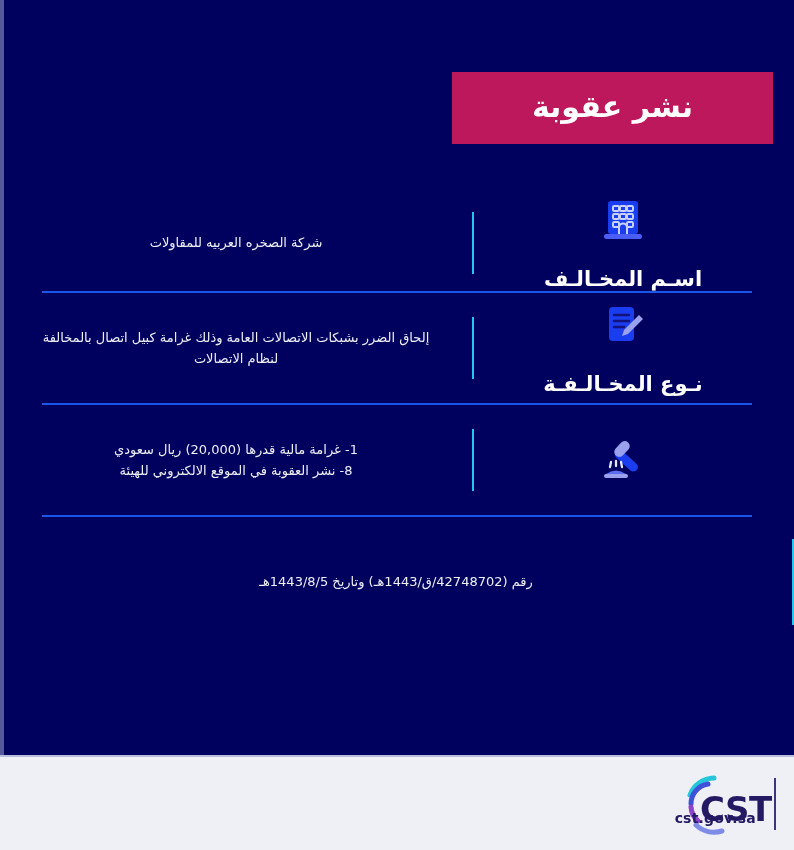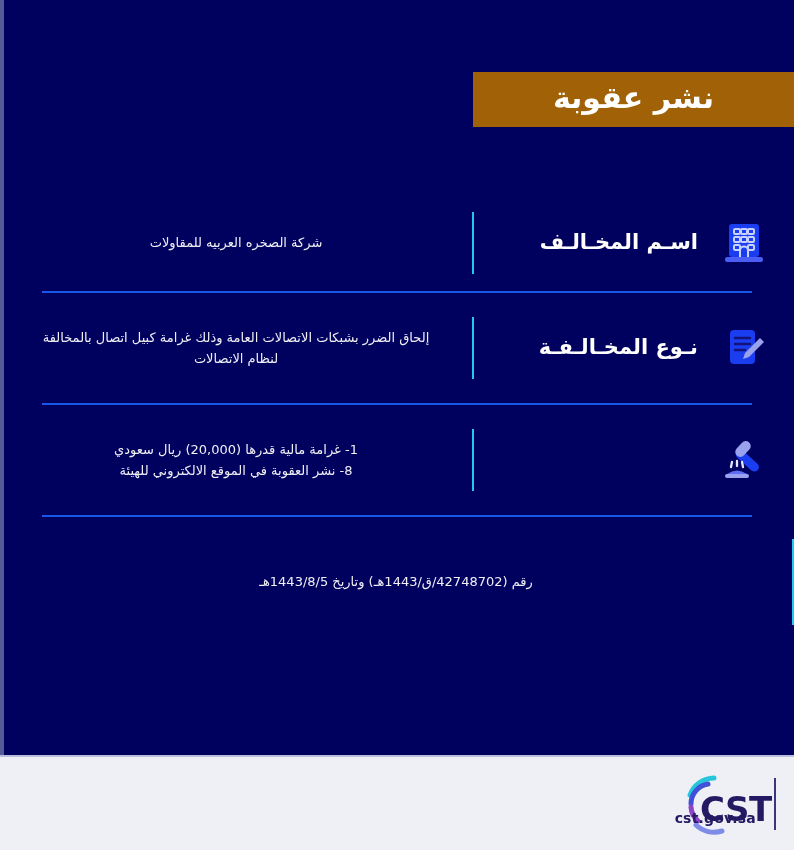--- a/index.html
+++ b/index.html
@@ -25,25 +25,25 @@
     position: absolute;
     left: 0; top: 0;
     width: 4px; height: 755px;
     background: #9aa0c8;
     opacity: .55;
   }
 
   
   .banner {
     position: absolute;
-    left: 473px;
+    left: 452px;
     top: 72px;
     width: 321px;
-    height: 55px;
-    background: #a16207;
+    height: 72px;
+    background: #be185d;
     display: flex;
     align-items: center;
     justify-content: center;
   }
   .banner-title {
     color: #ffffff;
     font-size: 30px;
     font-weight: 700;
     letter-spacing: .5px;
     line-height: 1;
@@ -64,21 +64,21 @@
     flex-direction: row;
     align-items: center;
     width: 794px;
   }
 
   
   .row-head {
     width: 320px;
     min-width: 320px;
     display: flex;
-    flex-direction: row;
+    flex-direction: column;
     align-items: center;
     justify-content: flex-start;
     padding-right: 22px;
     gap: 18px;
   }
 
   .row-icon {
     width: 56px;
     min-width: 56px;
     height: 56px;

